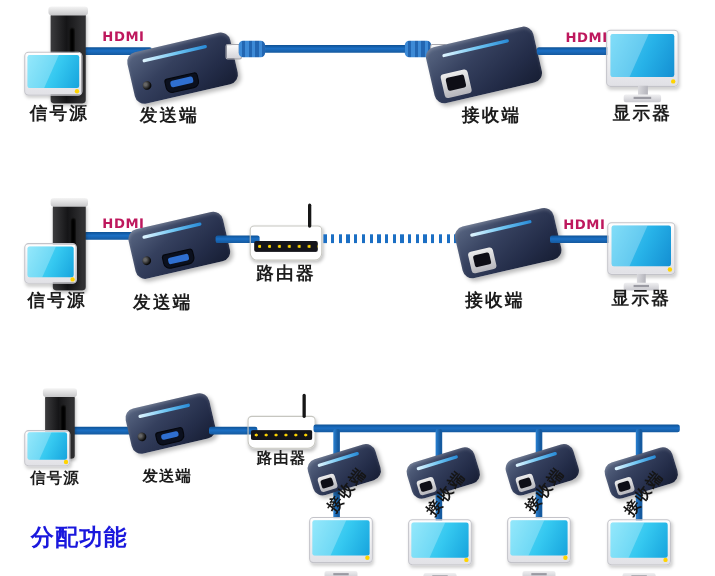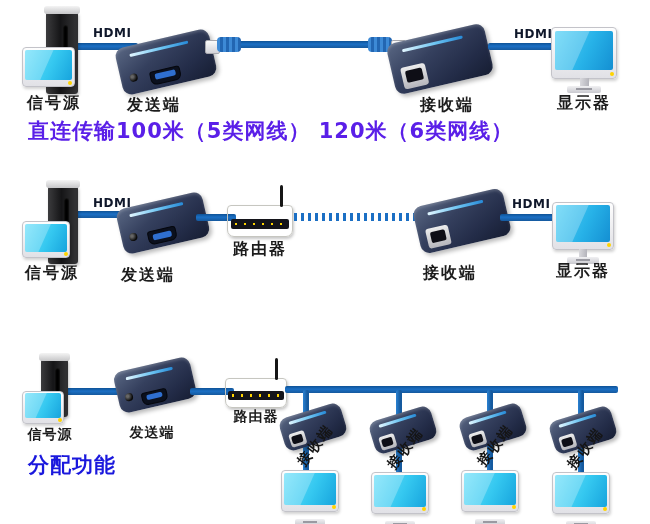--- a/index.html
+++ b/index.html
@@ -3,21 +3,21 @@
 <meta charset="utf-8">
 <style>
   html,body{margin:0;padding:0;background:#fff;}
   #stage{position:relative;width:650px;height:524px;background:#fff;overflow:hidden;
          font-family:"DejaVu Sans","Liberation Sans",sans-serif;}
 
   
   .lbl{position:absolute;font-weight:bold;color:var(--label,#1c1c1c);
        font-size:16px;letter-spacing:2px;text-align:center;white-space:nowrap;}
   .lbl.sm{font-size:14px;letter-spacing:1px;}
-  .hdmi-lbl{position:absolute;font-weight:bold;color:#0f172a;font-size:12px;letter-spacing:.5px;}
+  .hdmi-lbl{position:absolute;font-weight:bold;color:#be185d;font-size:12px;letter-spacing:.5px;}
   .cap{position:absolute;font-weight:bold;font-size:21px;letter-spacing:1px;white-space:nowrap;}
   .cap.direct{color:var(--caption-direct,#5a1fe8);}
   .cap.blue{color:var(--caption-blue,#1a18dd);}
   .rx-rot{position:absolute;font-weight:bold;font-size:14px;letter-spacing:2px;color:#151515;
           transform:rotate(-52deg);transform-origin:left bottom;white-space:nowrap;}
 
   
   .cable{position:absolute;height:7px;border-radius:2px;
          background:linear-gradient(#0e5296,var(--cable,#1b6fc4) 45%,#15599e);}
   .cable.dotted{height:8px;border-radius:0;
@@ -122,21 +122,20 @@
 
   <div class="mon" style="left:551px;top:27px;width:66px;height:52px;">
     <span class="frame"></span>
     <span class="screen"></span>
     <span class="dot"></span>
     <span class="neck"></span>
     <span class="base"></span>
   </div>
   <div class="lbl" style="left:550px;top:93px;width:68px;">显示器</div>
 
-  <div class="cap direct" style="left:28px;top:117px;">直连传输100米（5类网线） 120米（6类网线）</div>
 
   <div class="cable" style="left:76px;top:211px;width:60px;"></div>
   <div class="tower" style="left:48px;top:186px;width:30px;height:78px;"></div>
   <div class="mon cyan" style="left:22px;top:221px;width:48px;height:37px;">
     <span class="frame"></span>
     <span class="screen"></span>
     <span class="dot"></span>
   </div>
   <div class="lbl" style="left:18px;top:263px;width:68px;">信号源</div>
   <div class="hdmi-lbl" style="left:93px;top:196px;">HDMI</div>
@@ -245,15 +244,15 @@
     <span class="dot"></span>
     <span class="base"></span>
   </div>
   <div class="mon cyan" style="left:552px;top:472px;width:58px;height:42px;">
     <span class="frame"></span>
     <span class="screen"></span>
     <span class="dot"></span>
     <span class="base"></span>
   </div>
 
-  <div class="cap blue" style="left:28px;top:451px;">分配功能</div>
+  <div class="cap blue" style="left:28px;top:474px;">分配功能</div>
 
 </div>
 
 </body></html>

